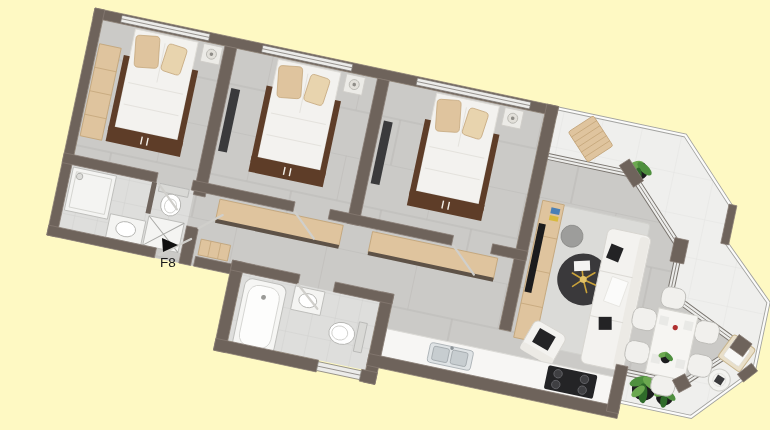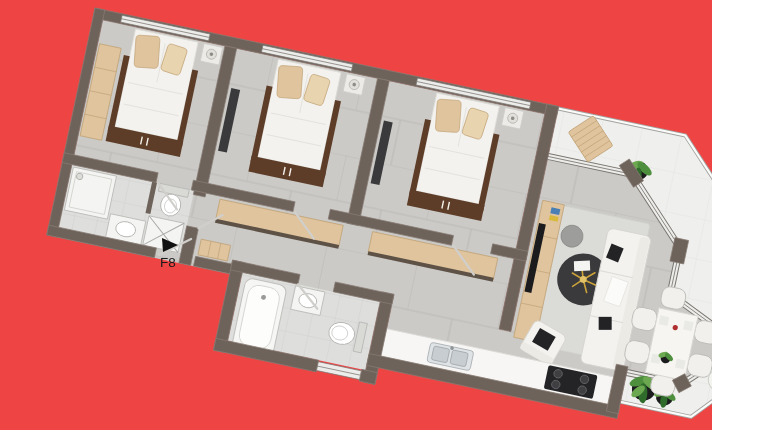--- a/index.html
+++ b/index.html
@@ -1,16 +1,16 @@
 <!DOCTYPE html>
 <html style="--wall: #6e635b; --wall_edge: #877c74; --floor: #cbcac7; --floor_line: #bcbab7; --bath_floor: #dededc; --bath_line: #cdcdca; --terrace: #efefed; --terrace_line: #e3e3e0; --glass: #ececea; --glass_edge: #7a756f; --rail: #a3a3a0; --wood: #5e3d28; --tan: #dfc49e; --tan_edge: #c2a377; --table_dark: #3a393b; --gold: #c9a23a; --green_dark: #2f6b2a; --green: #4e8f3e; --green_light: #6ba84f; --metal: #aeb4b8; --text: #1a1a1a;"><head>
 <meta charset="utf-8">
 <style>
   html,body{margin:0;padding:0;background:#ffffff;}
-  .stage{position:relative;width:712px;height:430px;overflow:hidden;background:#ef4444;
+  .stage{position:relative;width:770px;height:430px;overflow:hidden;background:#fef9c3;
          font-family:"Liberation Sans", sans-serif;text-align:center;}
   svg{display:block;}
   .wall{fill:var(--wall);stroke:var(--wall_edge);stroke-width:.7;}
   .stub{fill:var(--wall);}
   .win{fill:var(--glass);stroke:var(--glass_edge);stroke-width:.7;}
   .winline{stroke:var(--glass_edge);stroke-width:.7;fill:none;}
   .leaf{stroke:#d0cfcb;stroke-width:2.2;stroke-linecap:round;fill:none;}
   .duvet{fill:#f3f2ef;stroke:#dedcd7;stroke-width:.8;}
   .fold{stroke:#e4e2dd;stroke-width:1;fill:none;}
   .pillow{fill:var(--tan);stroke:var(--tan_edge);stroke-width:.7;}

